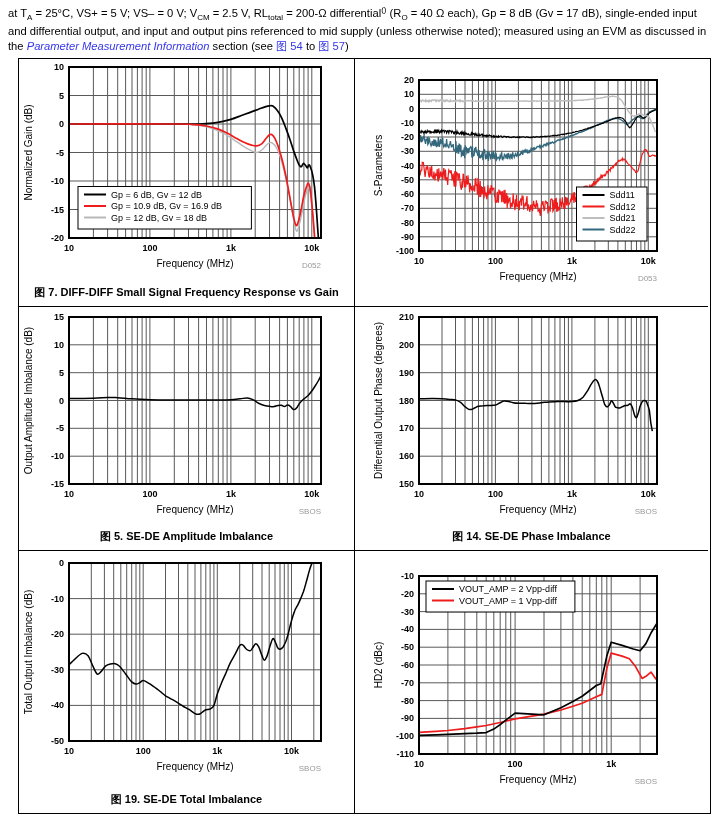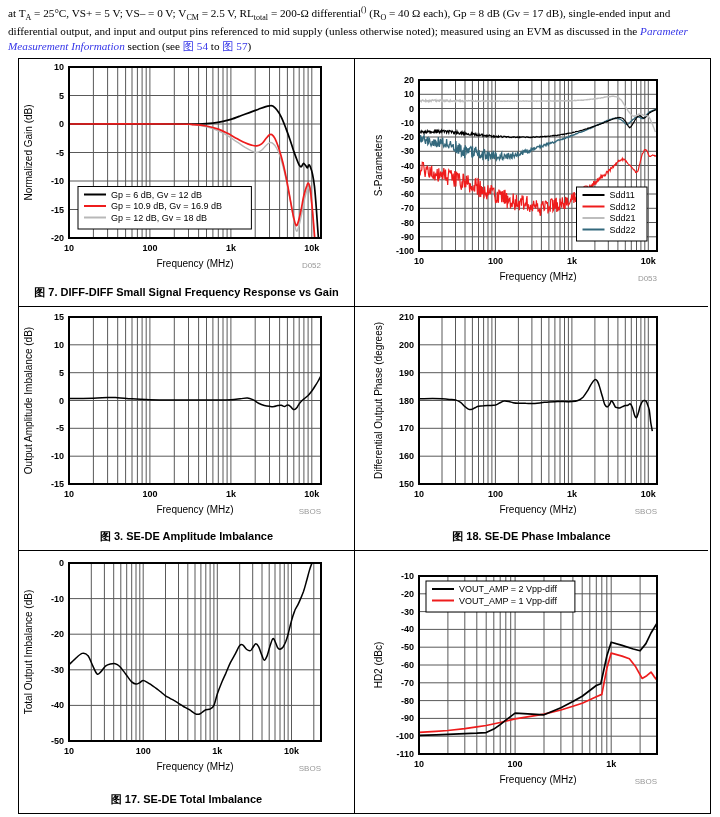--- a/index.html
+++ b/index.html
@@ -1,17 +1,17 @@
 <!DOCTYPE html>
 <html><head>
 <meta charset="utf-8">
 <style>
   html,body{margin:0;padding:0;background:#fff;}
   body{width:720px;height:817px;font-family:"Liberation Sans","DejaVu Sans",sans-serif;color:#000;}
-  .header{padding:5px 8px 4px 8px;font-size:11.2px;line-height:1.34;width:704px;font-family:Liberation Serif, serif;}
+  .header{padding:5px 8px 4px 8px;font-size:11.2px;line-height:1.34;width:704px;}
   .header sub{font-size:8px;}
   .header sup{font-size:8px;}
   .em-link{font-style:italic;}
   .grid{margin-left:18px;width:691px;border:1px solid #000;display:grid;
         grid-template-columns:336px 353px;grid-template-rows:248px 244px 262px;box-sizing:content-box;}
   .cell{position:relative;display:flex;flex-direction:column;overflow:hidden;}
   .cell:nth-child(odd){border-right:1px solid #000;}
   .cell:nth-child(1),.cell:nth-child(2),.cell:nth-child(3),.cell:nth-child(4){border-bottom:1px solid #000;}
   .chart{display:block;width:100%;flex:1 1 auto;}
   .caption{height:26px;display:flex;align-items:center;justify-content:center;
@@ -237,21 +237,21 @@
           <text x="45" y="13.0" text-anchor="end">15</text>
           <text x="50.0" y="190" text-anchor="middle">10</text>
           <text x="130.9" y="190" text-anchor="middle">100</text>
           <text x="211.9" y="190" text-anchor="middle">1k</text>
           <text x="292.8" y="190" text-anchor="middle">10k</text>
         </g>
         <text x="0" y="0" font-size="10" text-anchor="middle" fill="#000" transform="translate(13 93.5) rotate(-90)">Output Amplitude Imbalance (dB)</text>
         <text x="176.0" y="206" font-size="10" text-anchor="middle" fill="#000">Frequency (MHz)</text>
         <text x="302" y="207" font-size="8" text-anchor="end" fill="#999">SBOS</text>
       </svg>
-    <div class="caption">图 3. SE-DE Amplitude Imbalance</div>
+    <div class="caption">图 5. SE-DE Amplitude Imbalance</div>
   </div>
   <div class="cell">
     <svg class="chart" viewBox="0 0 353 217">
         <g stroke="#595959" stroke-width="1">
           <line x1="87.0" y1="10" x2="87.0" y2="177"></line>
           <line x1="100.5" y1="10" x2="100.5" y2="177"></line>
           <line x1="110.0" y1="10" x2="110.0" y2="177"></line>
           <line x1="117.4" y1="10" x2="117.4" y2="177"></line>
           <line x1="123.5" y1="10" x2="123.5" y2="177"></line>
           <line x1="128.6" y1="10" x2="128.6" y2="177"></line>
@@ -299,21 +299,21 @@
           <text x="59" y="13.0" text-anchor="end">210</text>
           <text x="64.0" y="190" text-anchor="middle">10</text>
           <text x="140.4" y="190" text-anchor="middle">100</text>
           <text x="216.9" y="190" text-anchor="middle">1k</text>
           <text x="293.3" y="190" text-anchor="middle">10k</text>
         </g>
         <text x="0" y="0" font-size="10" text-anchor="middle" fill="#000" transform="translate(27 93.5) rotate(-90)">Differential Output Phase (degrees)</text>
         <text x="183.0" y="206" font-size="10" text-anchor="middle" fill="#000">Frequency (MHz)</text>
         <text x="302" y="207" font-size="8" text-anchor="end" fill="#999">SBOS</text>
       </svg>
-    <div class="caption">图 18. SE-DE Phase Imbalance</div>
+    <div class="caption">图 14. SE-DE Phase Imbalance</div>
   </div>
   <div class="cell">
     <svg class="chart" viewBox="0 0 335 236">
         <g stroke="#595959" stroke-width="1">
           <line x1="72.3" y1="12" x2="72.3" y2="190"></line>
           <line x1="85.4" y1="12" x2="85.4" y2="190"></line>
           <line x1="94.7" y1="12" x2="94.7" y2="190"></line>
           <line x1="101.8" y1="12" x2="101.8" y2="190"></line>
           <line x1="107.7" y1="12" x2="107.7" y2="190"></line>
           <line x1="112.7" y1="12" x2="112.7" y2="190"></line>
@@ -360,21 +360,21 @@
           <text x="45" y="15.0" text-anchor="end">0</text>
           <text x="50.0" y="203" text-anchor="middle">10</text>
           <text x="124.2" y="203" text-anchor="middle">100</text>
           <text x="198.3" y="203" text-anchor="middle">1k</text>
           <text x="272.5" y="203" text-anchor="middle">10k</text>
         </g>
         <text x="0" y="0" font-size="10" text-anchor="middle" fill="#000" transform="translate(13 101) rotate(-90)">Total Output Imbalance (dB)</text>
         <text x="176.0" y="219" font-size="10" text-anchor="middle" fill="#000">Frequency (MHz)</text>
         <text x="302" y="220" font-size="8" text-anchor="end" fill="#999">SBOS</text>
       </svg>
-    <div class="caption">图 17. SE-DE Total Imbalance</div>
+    <div class="caption">图 19. SE-DE Total Imbalance</div>
   </div>
   <div class="cell">
     <svg class="chart" viewBox="0 0 353 236">
         <g stroke="#595959" stroke-width="1">
           <line x1="92.9" y1="12" x2="92.9" y2="190"></line>
           <line x1="109.8" y1="12" x2="109.8" y2="190"></line>
           <line x1="121.8" y1="12" x2="121.8" y2="190"></line>
           <line x1="131.2" y1="12" x2="131.2" y2="190"></line>
           <line x1="138.8" y1="12" x2="138.8" y2="190"></line>
           <line x1="145.2" y1="12" x2="145.2" y2="190"></line>

